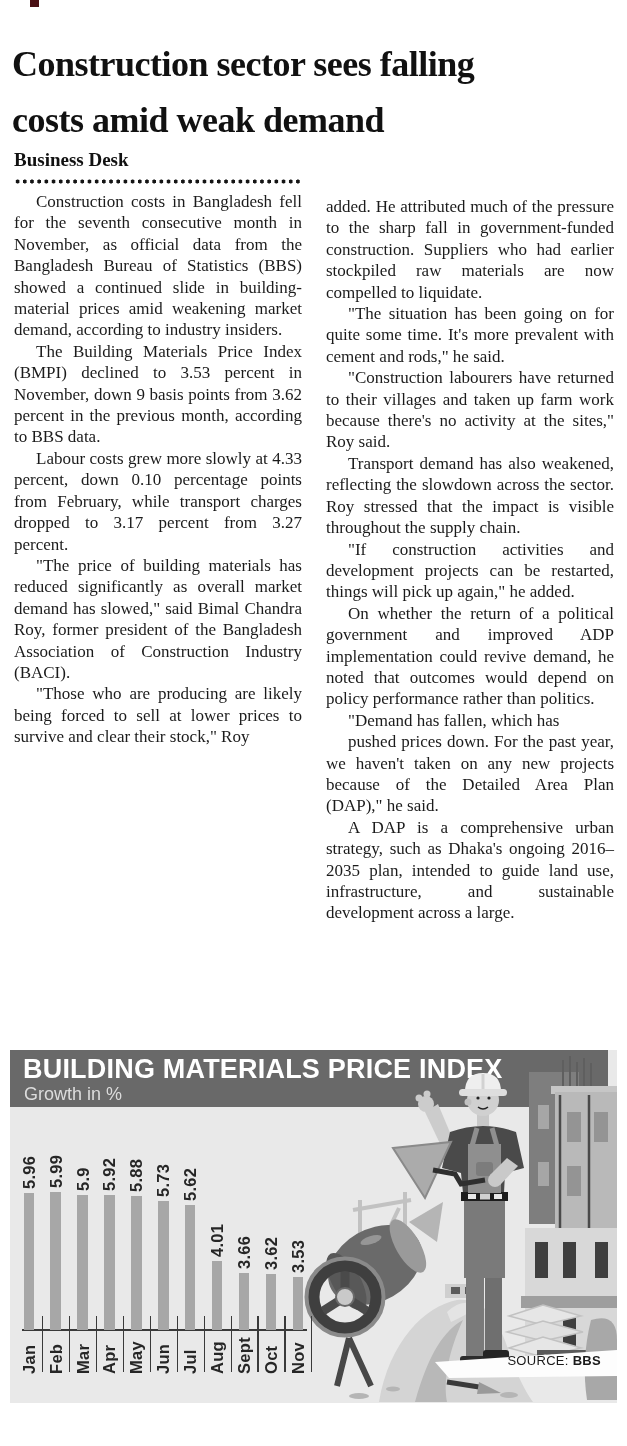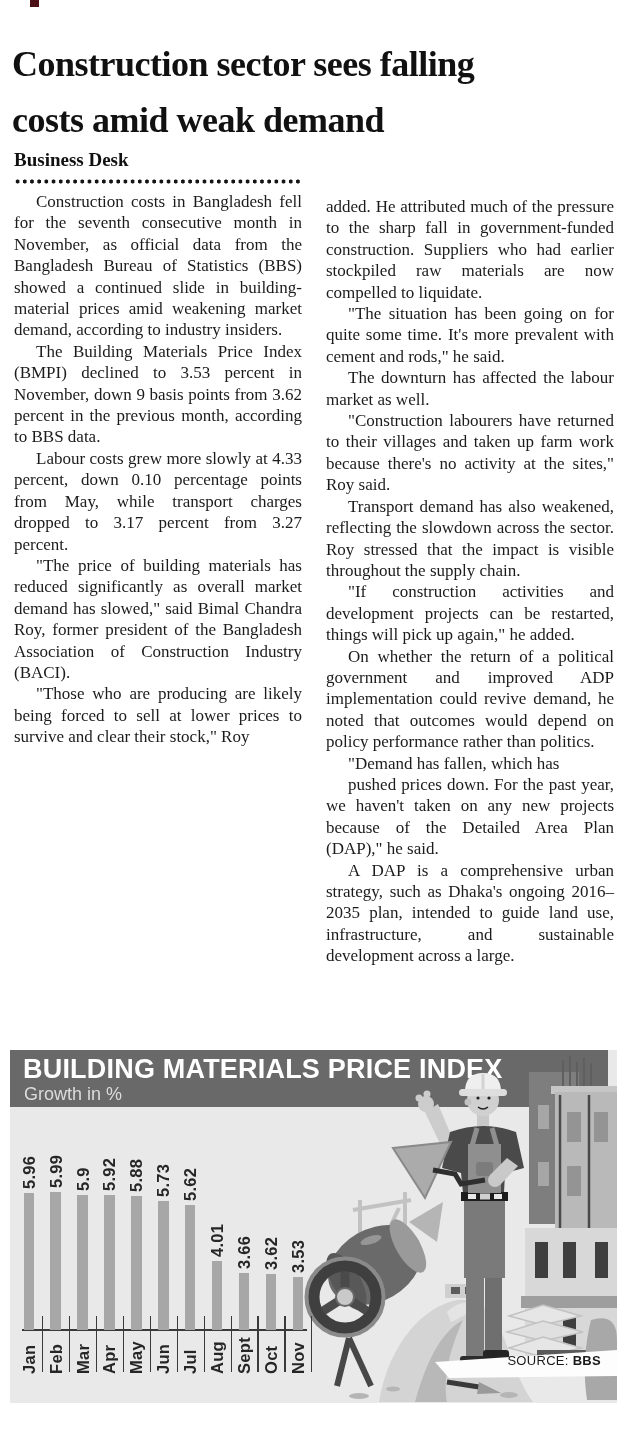--- a/index.html
+++ b/index.html
@@ -47,28 +47,27 @@
   <span>Construction sector sees falling</span>
   <span>costs amid weak demand</span>
 </h1>
 
 <div class="byline">Business Desk</div>
 <div class="dotline"></div>
 
 <div class="col col-left">
     <p class="para ind">Construction costs in Bangladesh fell for the seventh consecutive month in November, as official data from the Bangladesh Bureau of Statistics (BBS) showed a continued slide in building-material prices amid weakening market demand, according to industry insiders.</p>
     <p class="para ind">The Building Materials Price Index (BMPI) declined to 3.53 percent in November, down 9 basis points from 3.62 percent in the previous month, according to BBS data.</p>
-    <p class="para ind">Labour costs grew more slowly at 4.33 percent, down 0.10 percentage points from May, while transport charges dropped to 3.17 percent from 3.27 percent.</p>
+    <p class="para ind">Labour costs grew more slowly at 4.33 percent, down 0.10 percentage points from February, while transport charges dropped to 3.17 percent from 3.27 percent.</p>
     <p class="para ind">"The price of building materials has reduced significantly as overall market demand has slowed," said Bimal Chandra Roy, former president of the Bangladesh Association of Construction Industry (BACI).</p>
     <p class="para ind">"Those who are producing are likely being forced to sell at lower prices to survive and clear their stock," Roy</p>
   </div>
 <div class="col col-right">
     <p class="para">added. He attributed much of the pressure to the sharp fall in government-funded construction. Suppliers who had earlier stockpiled raw materials are now compelled to liquidate.</p>
     <p class="para ind">"The situation has been going on for quite some time. It's more prevalent with cement and rods," he said.</p>
-    <p class="para ind">The downturn has affected the labour market as well.</p>
     <p class="para ind">"Construction labourers have returned to their villages and taken up farm work because there's no activity at the sites," Roy said.</p>
     <p class="para ind">Transport demand has also weakened, reflecting the slowdown across the sector. Roy stressed that the impact is visible throughout the supply chain.</p>
     <p class="para ind">"If construction activities and development projects can be restarted, things will pick up again," he added.</p>
     <p class="para ind">On whether the return of a political government and improved ADP implementation could revive demand, he noted that outcomes would depend on policy performance rather than politics.</p>
     <p class="para ind">"Demand has fallen, which has</p>
     <p class="para ind">pushed prices down. For the past year, we haven't taken on any new projects because of the Detailed Area Plan (DAP)," he said.</p>
     <p class="para ind">A DAP is a comprehensive urban strategy, such as Dhaka's ongoing 2016–2035 plan, intended to guide land use, infrastructure, and sustainable development across a large.</p>
   </div>
 
 <div class="chart">

